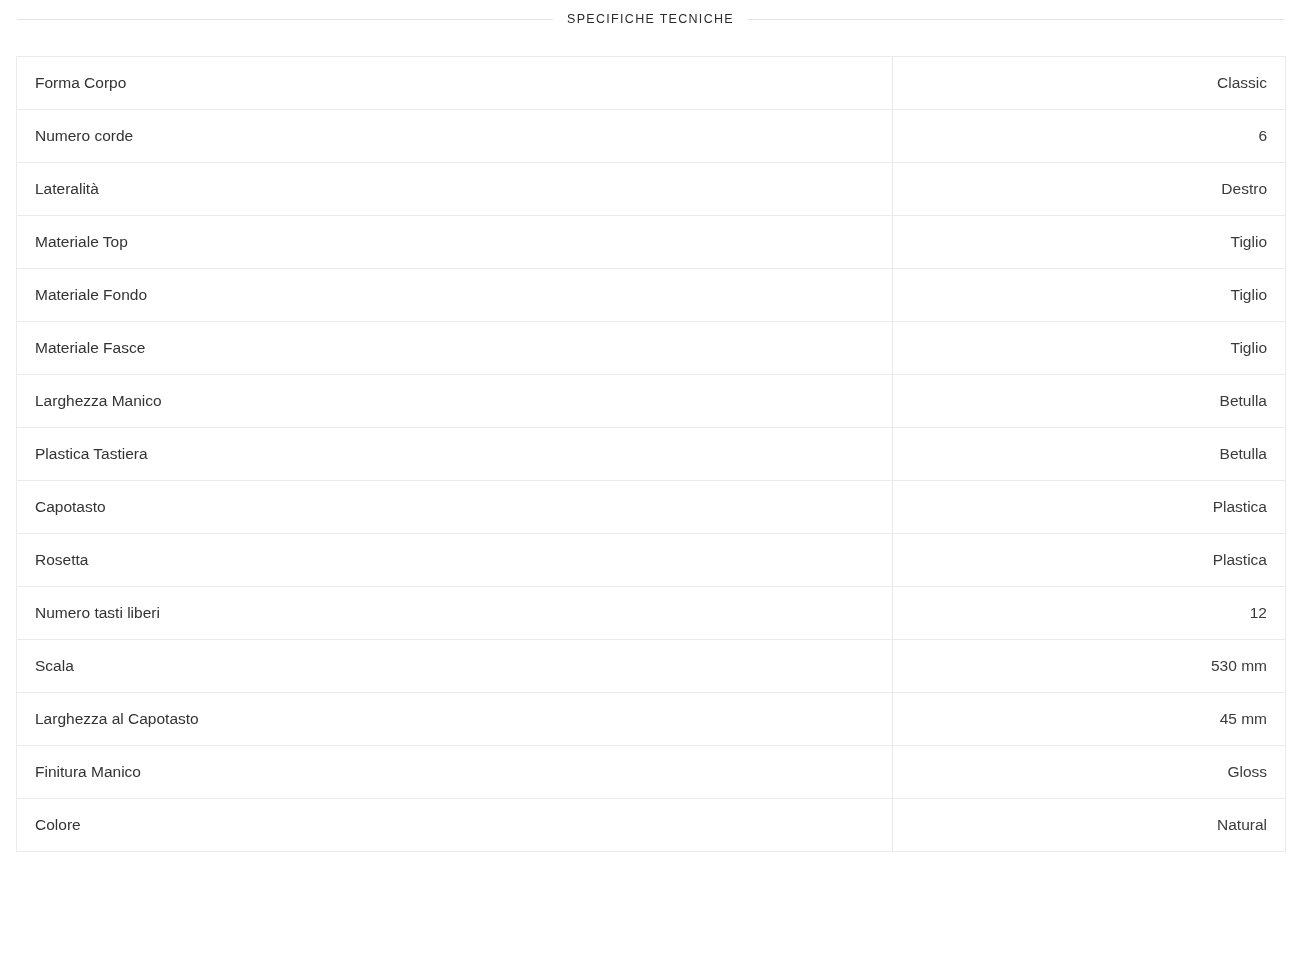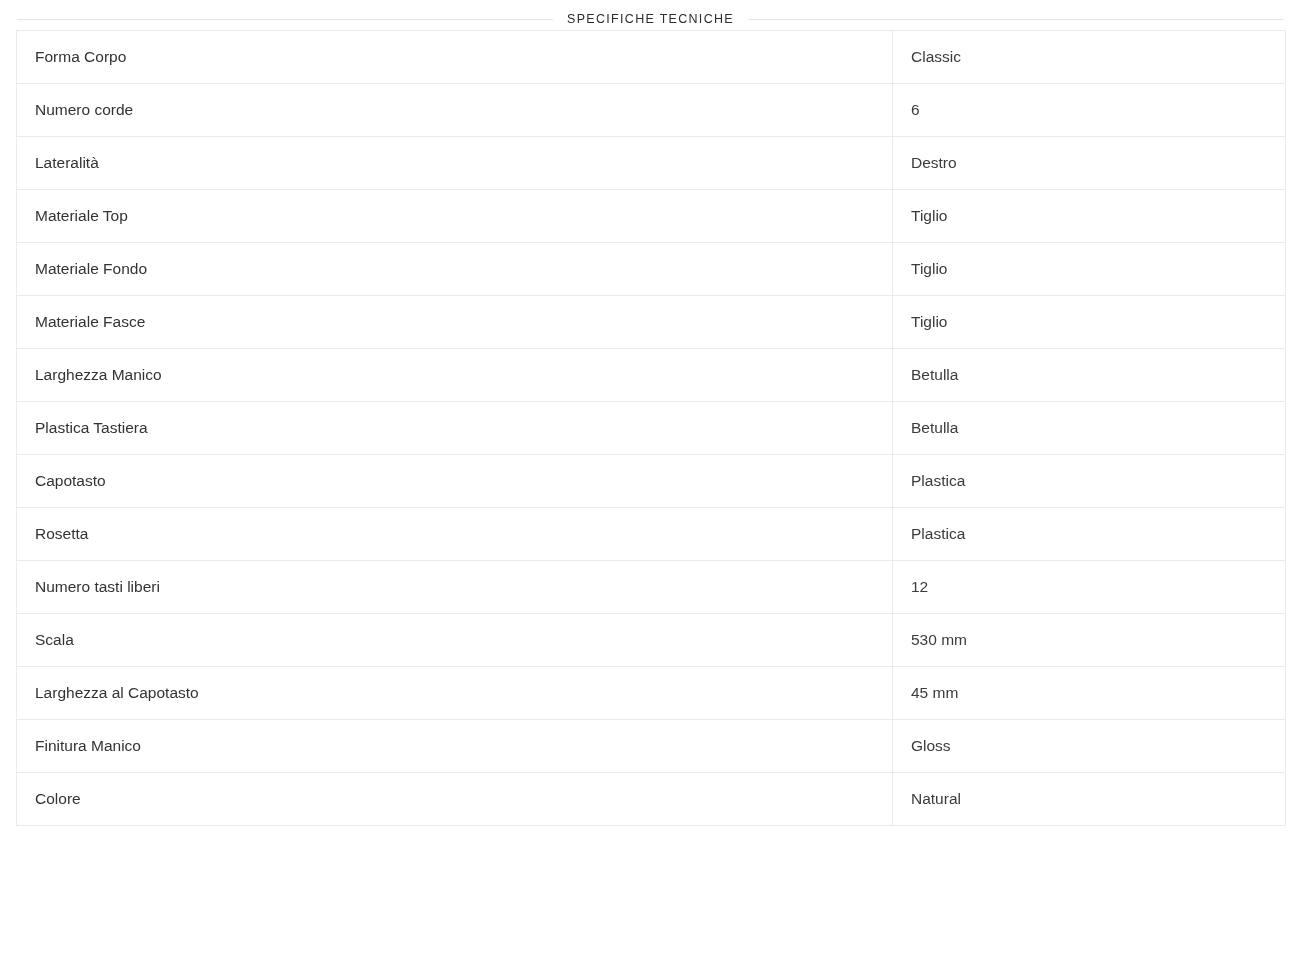--- a/index.html
+++ b/index.html
@@ -40,20 +40,21 @@
     font-size: 12.5px;
     font-weight: normal;
     letter-spacing: 1.3px;
     color: #2b2b2b;
     text-transform: uppercase;
     white-space: nowrap;
   }
 
   
   .spec-table-wrap {
+    margin-top: 26px;
   }
   table.spec-table {
     width: 1269px;
     border-collapse: collapse;
     table-layout: fixed;
     border: 1px solid #e8e8e8;
     background: #fff;
   }
   table.spec-table col.c-label { width: 876px; }
   table.spec-table col.c-value { width: 393px; }
@@ -66,20 +67,21 @@
     font-weight: 400;
     color: #3b3b3b;
     vertical-align: middle;
     line-height: 1.3;
   }
   table.spec-table td.label {
     color: #333333;
   }
   table.spec-table td.value {
     color: #3b3b3b;
+    text-align: right;
   }
 </style>
 </head>
 <body>
 
 <div class="page">
 
   <div class="section-heading">
     <span class="rule"></span>
     <span class="title">SPECIFICHE TECNICHE</span>

